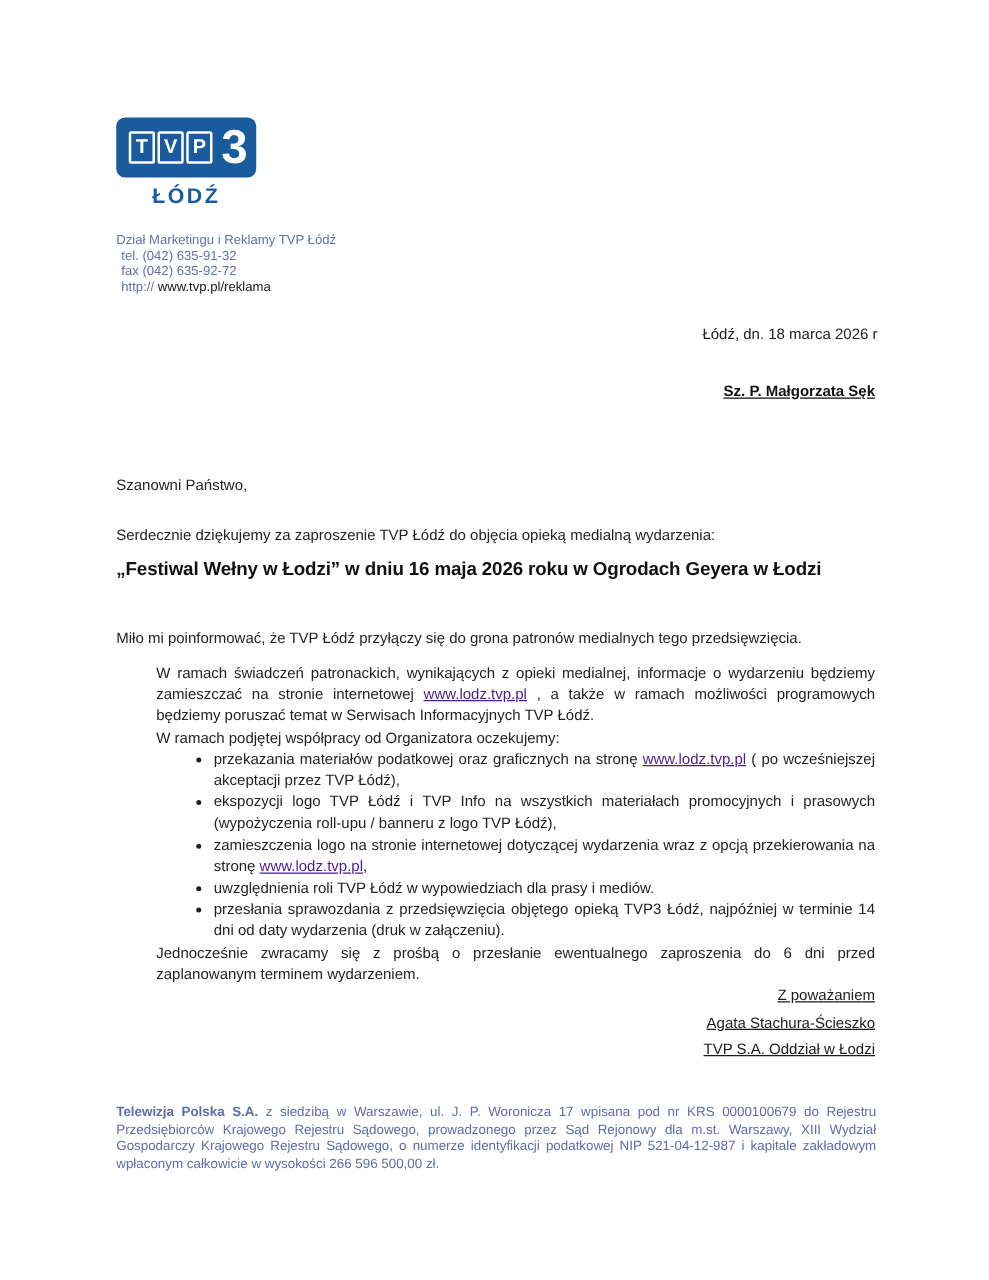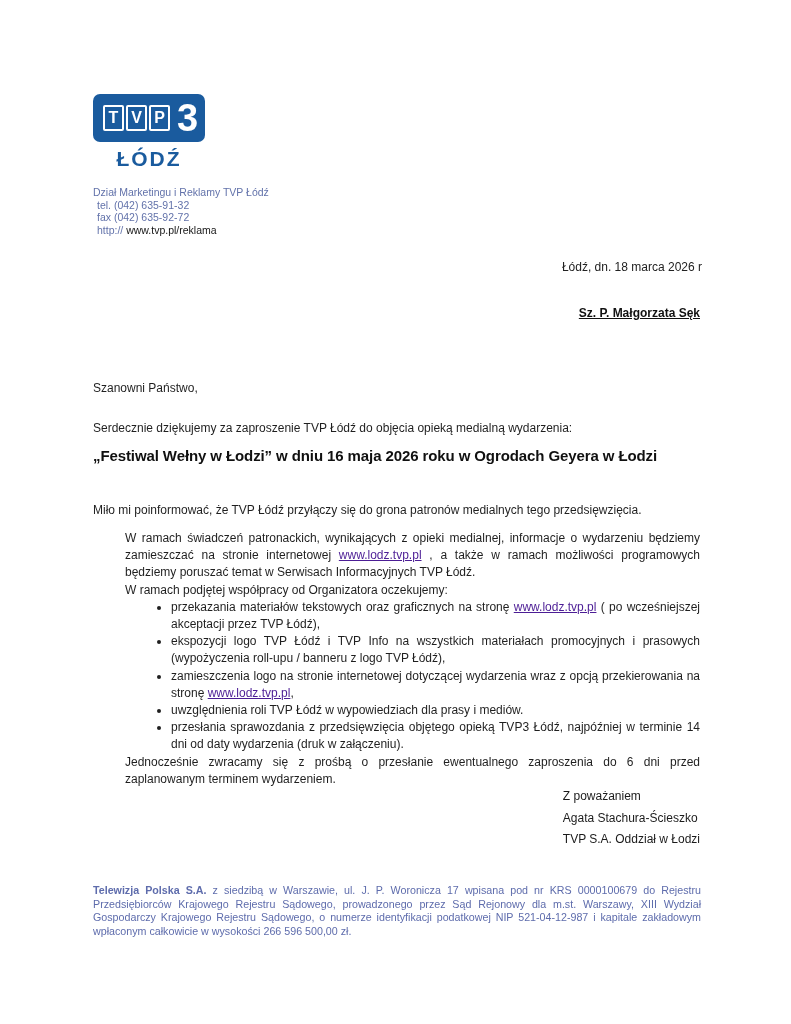--- a/index.html
+++ b/index.html
@@ -18,21 +18,21 @@
     width:112px;height:48px;background:#1a5b9e;border-radius:7px;
     display:flex;align-items:center;padding-left:10px;box-sizing:border-box;
   }
   .lbox{
     width:21px;height:26px;border:2px solid #ffffff;border-radius:2px;
     color:#ffffff;font-weight:700;font-size:16px;line-height:1;
     display:flex;align-items:center;justify-content:center;
     margin-right:2px;box-sizing:border-box;
   }
   .lnum{color:#ffffff;font-weight:700;font-size:38px;line-height:1;margin-left:5px;letter-spacing:-1px;}
-  .logo-city{width:112px;text-align:center;color:#1a5b9e;font-weight:700;font-size:21px;letter-spacing:2px;margin-top:5px;}
+  .logo-city{width:112px;text-align:center;color:#1a5b9e;font-weight:700;font-size:17px;letter-spacing:2px;margin-top:5px;}
   
   .contact{position:absolute;left:93px;top:186px;font-size:10.5px;line-height:12.6px;color:#6272aa;}
   .contact .ind{padding-left:4px;}
   .contact-url{color:#161616;}
   
   .date-line{position:absolute;right:89px;top:260px;font-size:12px;color:#222;}
   .addressee{position:absolute;right:91px;top:306px;text-align:right;font-size:12px;font-weight:700;color:#111;}
   .addressee .addr-name{text-decoration:underline;}
   .addressee .addr-event{text-decoration:underline;margin-top:23px;}
   
@@ -41,21 +41,21 @@
   .headline{position:absolute;left:93px;top:447px;font-size:15px;font-weight:700;color:#101010;white-space:nowrap;letter-spacing:-0.1px;}
   .confirmation{position:absolute;left:93px;top:503px;font-size:12px;}
   .main-block{position:absolute;left:125px;top:530px;width:575px;font-size:12px;line-height:17.2px;}
   .main-block p{margin:0;text-align:justify;}
   .main-block p.expect{text-align:left;}
   .main-block ul{margin:0;padding-left:46px;}
   .main-block li{text-align:justify;}
   .main-block p.closing{text-align:justify;}
   a.doc-link{color:#4c1d95;text-decoration:underline;cursor:pointer;}
   
-  .signoff{position:absolute;right:91px;top:786px;text-align:left;font-size:12px;line-height:21.5px;color:#1b1b1b;}
+  .signoff{position:absolute;right:91px;top:786px;text-align:right;font-size:12px;line-height:21.5px;color:#1b1b1b;text-decoration:underline;}
   
   .footer{
     position:absolute;left:93px;top:884px;width:608px;
     font-size:10.7px;line-height:13.5px;text-align:justify;color:#5e6cac;
   }
   .footer .fb{font-weight:700;}
 </style>
 </head>
 <body>
 
@@ -86,21 +86,21 @@
 
   <div class="salutation">Szanowni Państwo,</div>
   <div class="intro">Serdecznie dziękujemy za zaproszenie TVP Łódź do objęcia opieką medialną wydarzenia:</div>
   <div class="headline">„Festiwal Wełny w Łodzi” w dniu 16 maja 2026 roku w Ogrodach Geyera w Łodzi</div>
   <div class="confirmation">Miło mi poinformować, że TVP Łódź przyłączy się do grona patronów medialnych tego przedsięwzięcia.</div>
 
   <div class="main-block">
     <p><span>W ramach świadczeń patronackich, wynikających z opieki medialnej, informacje o wydarzeniu będziemy zamieszczać na stronie internetowej </span><a class="doc-link">www.lodz.tvp.pl</a><span> , a także w ramach możliwości programowych będziemy poruszać temat w Serwisach Informacyjnych TVP Łódź.</span></p>
     <p class="expect">W ramach podjętej współpracy od Organizatora oczekujemy:</p>
     <ul>
-      <li><span>przekazania materiałów tekstowych oraz graficznych na stronę </span><a class="doc-link">www.lodz.tvp.pl</a><span> ( po wcześniejszej akceptacji przez TVP Łódź),</span></li>
+      <li><span>przekazania materiałów podatkowej oraz graficznych na stronę </span><a class="doc-link">www.lodz.tvp.pl</a><span> ( po wcześniejszej akceptacji przez TVP Łódź),</span></li>
       <li><span>ekspozycji logo TVP Łódź i TVP Info na wszystkich materiałach promocyjnych i prasowych (wypożyczenia roll-upu / banneru z logo TVP Łódź),</span><span></span><span></span></li>
       <li><span>zamieszczenia logo na stronie internetowej dotyczącej wydarzenia wraz z opcją przekierowania na stronę </span><a class="doc-link">www.lodz.tvp.pl</a><span>,</span></li>
       <li><span>uwzględnienia roli TVP Łódź w wypowiedziach dla prasy i mediów.</span><span></span><span></span></li>
       <li><span>przesłania sprawozdania z przedsięwzięcia objętego opieką TVP3 Łódź, najpóźniej w terminie 14 dni od daty wydarzenia (druk w załączeniu).</span><span></span><span></span></li>
     </ul>
     <p class="closing">Jednocześnie zwracamy się z prośbą o przesłanie ewentualnego zaproszenia do 6 dni przed zaplanowanym terminem wydarzeniem.</p>
   </div>
 
   <div class="signoff">
     <div>Z poważaniem</div>

